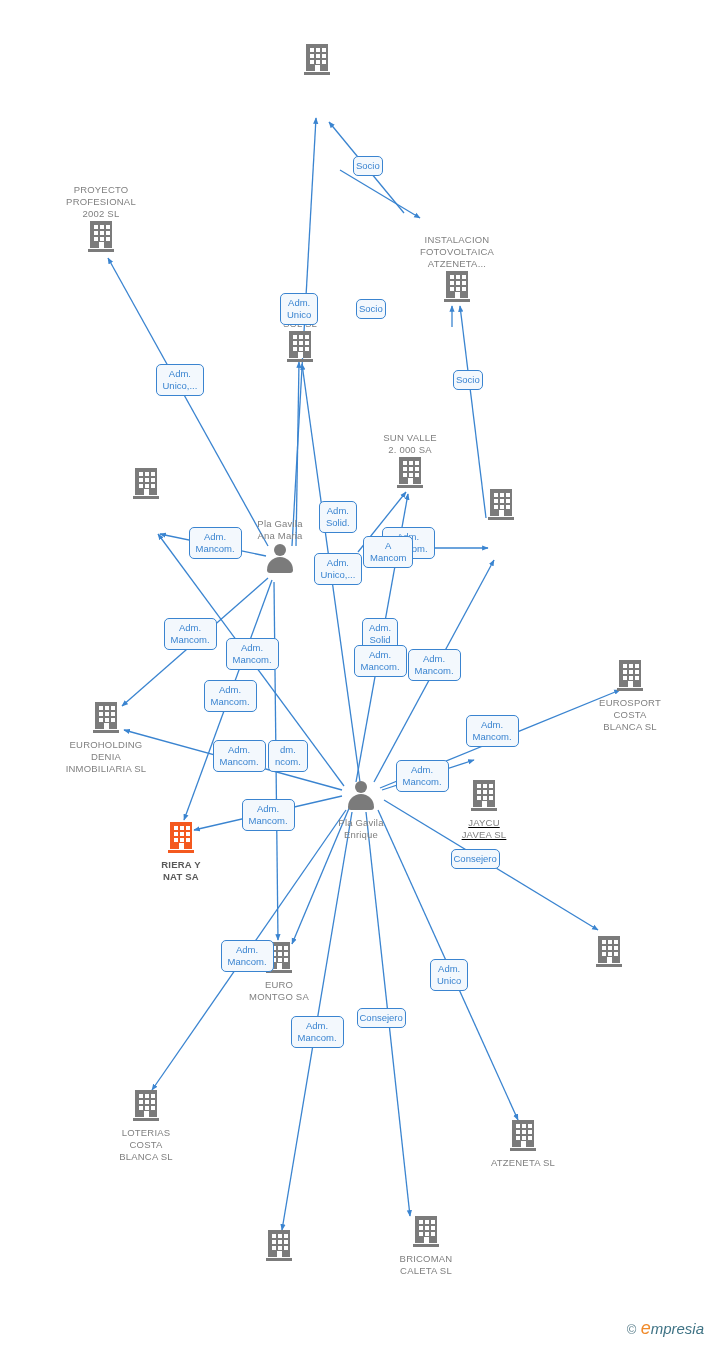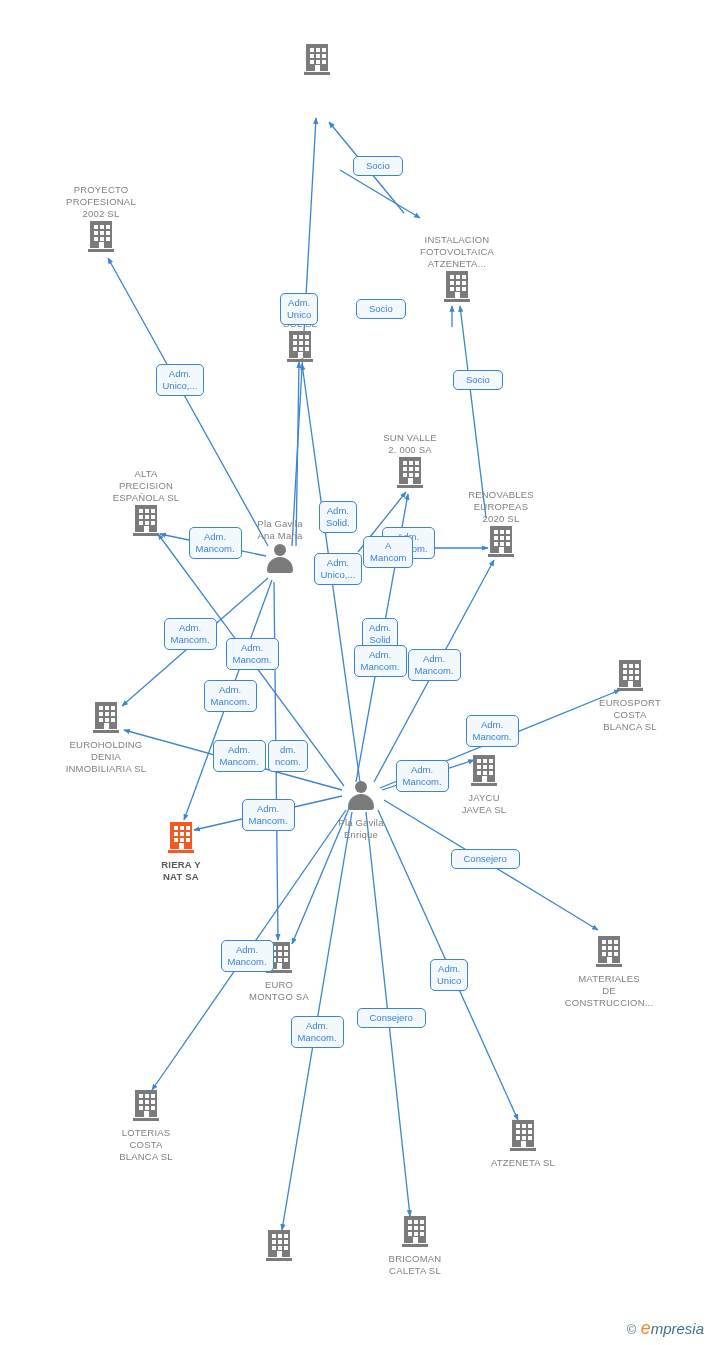--- a/index.html
+++ b/index.html
@@ -34,21 +34,21 @@
   .person .torso{position:absolute;left:2px;top:14px;width:26px;height:16px;background:#7b7b7b;
                  border-radius:13px 13px 3px 3px;}
 
   
   .badge{
     position:absolute;border:1px solid #3a84d0;background:#f3f8fd;
     color:#3a84d0;border-radius:5px;text-align:center;
     font-size:9.5px;line-height:12px;padding:3px 6px;white-space:pre-line;
     box-shadow:0 0 0 0 rgba(0,0,0,0);
   }
-  .badge.one{padding:3px 12px;}
+  .badge.one{padding:3px 2px;}
 
   
   #watermark{position:absolute;right:24px;bottom:6px;font-size:15px;color:#3a6a7a;
              font-family:Liberation Sans, sans-serif;}
   #watermark .c{font-size:13px;color:#5a7f8c;}
   #watermark .e{color:#f08a2a;font-style:italic;font-size:18px;}
   #watermark .rest{color:#3f7385;font-style:italic;}
 </style>
 </head>
 <body>
@@ -111,88 +111,79 @@
       <div class="node above" style="left: 300px; top: 318px;">
         <span class="lbl">SOL            SL</span>
         <span class="ico"><span class="bldg"><span class="body"></span><i style="left:6px;top:4px"></i><i style="left:12px;top:4px"></i><i style="left:18px;top:4px"></i><i style="left:6px;top:10px"></i><i style="left:12px;top:10px"></i><i style="left:18px;top:10px"></i><i style="left:6px;top:16px"></i><i style="left:12px;top:16px"></i><i style="left:18px;top:16px"></i><i style="left:11px;top:21px;width:5px;height:6px"></i><span class="base"></span></span></span>
       </div>
       <div class="node above" style="left: 410px; top: 432px;">
         <span class="lbl">SUN VALLE
 2. 000 SA</span>
         <span class="ico"><span class="bldg"><span class="body"></span><i style="left:6px;top:4px"></i><i style="left:12px;top:4px"></i><i style="left:18px;top:4px"></i><i style="left:6px;top:10px"></i><i style="left:12px;top:10px"></i><i style="left:18px;top:10px"></i><i style="left:6px;top:16px"></i><i style="left:12px;top:16px"></i><i style="left:18px;top:16px"></i><i style="left:11px;top:21px;width:5px;height:6px"></i><span class="base"></span></span></span>
       </div>
       <div class="node above" style="left: 501px; top: 489px;">
-        <span class="lbl">RENOVABLES
-EUROPEAS
-2020 SL</span>
         <span class="ico"><span class="bldg"><span class="body"></span><i style="left:6px;top:4px"></i><i style="left:12px;top:4px"></i><i style="left:18px;top:4px"></i><i style="left:6px;top:10px"></i><i style="left:12px;top:10px"></i><i style="left:18px;top:10px"></i><i style="left:6px;top:16px"></i><i style="left:12px;top:16px"></i><i style="left:18px;top:16px"></i><i style="left:11px;top:21px;width:5px;height:6px"></i><span class="base"></span></span></span>
       </div>
       <div class="node above" style="left: 146px; top: 468px;">
-        <span class="lbl">ALTA
-PRECISION
-ESPAÑOLA SL</span>
         <span class="ico"><span class="bldg"><span class="body"></span><i style="left:6px;top:4px"></i><i style="left:12px;top:4px"></i><i style="left:18px;top:4px"></i><i style="left:6px;top:10px"></i><i style="left:12px;top:10px"></i><i style="left:18px;top:10px"></i><i style="left:6px;top:16px"></i><i style="left:12px;top:16px"></i><i style="left:18px;top:16px"></i><i style="left:11px;top:21px;width:5px;height:6px"></i><span class="base"></span></span></span>
       </div>
       <div class="node above" style="left: 280px; top: 518px;">
         <span class="lbl">Pla Gavila
 Ana Maria</span>
         <span class="ico"><span class="person"><span class="head"></span><span class="torso"></span></span></span>
       </div>
       <div class="node below" style="left: 361px; top: 780px;">
         <span class="ico"><span class="person"><span class="head"></span><span class="torso"></span></span></span>
         <span class="lbl">Pla Gavila
 Enrique</span>
       </div>
       <div class="node below" style="left: 630px; top: 660px;">
         <span class="ico"><span class="bldg"><span class="body"></span><i style="left:6px;top:4px"></i><i style="left:12px;top:4px"></i><i style="left:18px;top:4px"></i><i style="left:6px;top:10px"></i><i style="left:12px;top:10px"></i><i style="left:18px;top:10px"></i><i style="left:6px;top:16px"></i><i style="left:12px;top:16px"></i><i style="left:18px;top:16px"></i><i style="left:11px;top:21px;width:5px;height:6px"></i><span class="base"></span></span></span>
         <span class="lbl">EUROSPORT
 COSTA
 BLANCA  SL</span>
       </div>
-      <div class="node below" style="left: 484px; top: 755px;">
+      <div class="node below" style="left: 484px; top: 780px; text-decoration: underline;">
         <span class="ico"><span class="bldg"><span class="body"></span><i style="left:6px;top:4px"></i><i style="left:12px;top:4px"></i><i style="left:18px;top:4px"></i><i style="left:6px;top:10px"></i><i style="left:12px;top:10px"></i><i style="left:18px;top:10px"></i><i style="left:6px;top:16px"></i><i style="left:12px;top:16px"></i><i style="left:18px;top:16px"></i><i style="left:11px;top:21px;width:5px;height:6px"></i><span class="base"></span></span></span>
         <span class="lbl">JAYCU
 JAVEA SL</span>
       </div>
       <div class="node below" style="left: 106px; top: 702px;">
         <span class="ico"><span class="bldg"><span class="body"></span><i style="left:6px;top:4px"></i><i style="left:12px;top:4px"></i><i style="left:18px;top:4px"></i><i style="left:6px;top:10px"></i><i style="left:12px;top:10px"></i><i style="left:18px;top:10px"></i><i style="left:6px;top:16px"></i><i style="left:12px;top:16px"></i><i style="left:18px;top:16px"></i><i style="left:11px;top:21px;width:5px;height:6px"></i><span class="base"></span></span></span>
         <span class="lbl">EUROHOLDING
 DENIA
 INMOBILIARIA SL</span>
       </div>
       <div class="node below focus" style="left: 181px; top: 822px;">
         <span class="ico"><span class="bldg orange"><span class="body"></span><i style="left:6px;top:4px"></i><i style="left:12px;top:4px"></i><i style="left:18px;top:4px"></i><i style="left:6px;top:10px"></i><i style="left:12px;top:10px"></i><i style="left:18px;top:10px"></i><i style="left:6px;top:16px"></i><i style="left:12px;top:16px"></i><i style="left:18px;top:16px"></i><i style="left:11px;top:21px;width:5px;height:6px"></i><span class="base"></span></span></span>
         <span class="lbl">RIERA Y
 NAT SA</span>
       </div>
       <div class="node below" style="left: 609px; top: 936px;">
         <span class="ico"><span class="bldg"><span class="body"></span><i style="left:6px;top:4px"></i><i style="left:12px;top:4px"></i><i style="left:18px;top:4px"></i><i style="left:6px;top:10px"></i><i style="left:12px;top:10px"></i><i style="left:18px;top:10px"></i><i style="left:6px;top:16px"></i><i style="left:12px;top:16px"></i><i style="left:18px;top:16px"></i><i style="left:11px;top:21px;width:5px;height:6px"></i><span class="base"></span></span></span>
-        <span class="lbl">MATERIALES
-DE
-CONSTRUCCION...</span>
       </div>
       <div class="node below" style="left: 279px; top: 942px;">
         <span class="ico"><span class="bldg"><span class="body"></span><i style="left:6px;top:4px"></i><i style="left:12px;top:4px"></i><i style="left:18px;top:4px"></i><i style="left:6px;top:10px"></i><i style="left:12px;top:10px"></i><i style="left:18px;top:10px"></i><i style="left:6px;top:16px"></i><i style="left:12px;top:16px"></i><i style="left:18px;top:16px"></i><i style="left:11px;top:21px;width:5px;height:6px"></i><span class="base"></span></span></span>
         <span class="lbl">EURO
 MONTGO SA</span>
       </div>
       <div class="node below" style="left: 146px; top: 1090px;">
         <span class="ico"><span class="bldg"><span class="body"></span><i style="left:6px;top:4px"></i><i style="left:12px;top:4px"></i><i style="left:18px;top:4px"></i><i style="left:6px;top:10px"></i><i style="left:12px;top:10px"></i><i style="left:18px;top:10px"></i><i style="left:6px;top:16px"></i><i style="left:12px;top:16px"></i><i style="left:18px;top:16px"></i><i style="left:11px;top:21px;width:5px;height:6px"></i><span class="base"></span></span></span>
         <span class="lbl">LOTERIAS
 COSTA
 BLANCA  SL</span>
       </div>
       <div class="node below" style="left: 523px; top: 1120px;">
         <span class="ico"><span class="bldg"><span class="body"></span><i style="left:6px;top:4px"></i><i style="left:12px;top:4px"></i><i style="left:18px;top:4px"></i><i style="left:6px;top:10px"></i><i style="left:12px;top:10px"></i><i style="left:18px;top:10px"></i><i style="left:6px;top:16px"></i><i style="left:12px;top:16px"></i><i style="left:18px;top:16px"></i><i style="left:11px;top:21px;width:5px;height:6px"></i><span class="base"></span></span></span>
         <span class="lbl">ATZENETA  SL</span>
       </div>
       <div class="node below" style="left: 279px; top: 1230px;">
         <span class="ico"><span class="bldg"><span class="body"></span><i style="left:6px;top:4px"></i><i style="left:12px;top:4px"></i><i style="left:18px;top:4px"></i><i style="left:6px;top:10px"></i><i style="left:12px;top:10px"></i><i style="left:18px;top:10px"></i><i style="left:6px;top:16px"></i><i style="left:12px;top:16px"></i><i style="left:18px;top:16px"></i><i style="left:11px;top:21px;width:5px;height:6px"></i><span class="base"></span></span></span>
       </div>
-      <div class="node below" style="left: 415px; top: 1216px;">
+      <div class="node below" style="left: 426px; top: 1216px;">
         <span class="ico"><span class="bldg"><span class="body"></span><i style="left:6px;top:4px"></i><i style="left:12px;top:4px"></i><i style="left:18px;top:4px"></i><i style="left:6px;top:10px"></i><i style="left:12px;top:10px"></i><i style="left:18px;top:10px"></i><i style="left:6px;top:16px"></i><i style="left:12px;top:16px"></i><i style="left:18px;top:16px"></i><i style="left:11px;top:21px;width:5px;height:6px"></i><span class="base"></span></span></span>
         <span class="lbl">BRICOMAN
 CALETA SL</span>
       </div>
     </div>
 
   <div id="badge-layer">
       <div class="badge one" style="left: 353px; top: 156px;">Socio</div>
       <div class="badge" style="left: 280px; top: 293px;">Adm.
 Unico</div>

